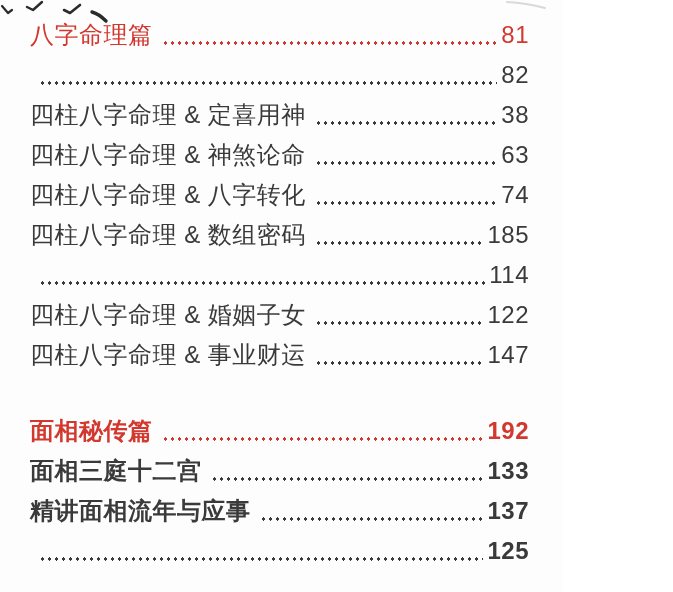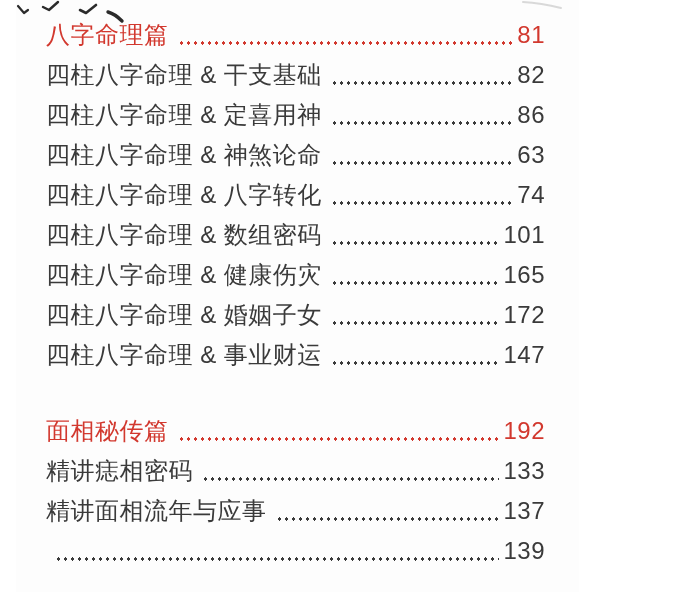--- a/index.html
+++ b/index.html
@@ -4,35 +4,34 @@
 <style>
   html, body { margin: 0; padding: 0; background: #ffffff; }
 
   .page {
     position: relative;
     width: 563px;
     height: 592px;
     background: #fdfdfd;
     overflow: hidden;
     font-family: "Liberation Sans", "DejaVu Sans", sans-serif;
-    margin-left: 16px;
     --red: #d2382e;
     --text: #3a3a3a;
     --ink: #2b2b2b;
     --faint: #d9d9d9;
   }
 
   .ink-marks { position: absolute; left: 0; top: 0; }
   .ink-marks path { stroke: var(--ink); fill: none; stroke-linecap: round; stroke-linejoin: round; }
   .ink-faint { position: absolute; right: 16px; top: 0; }
   .ink-faint path { stroke: var(--faint); fill: none; stroke-linecap: round; }
 
   .toc { position: absolute; left: 30px; right: 34px; top: 15px; }
 
-  .toc-section + .toc-section { margin-top: 36px; }
+  .toc-section + .toc-section { margin-top: 36px; font-weight: bold; }
 
   .row {
     display: flex;
     align-items: center;
     height: 40px;
     line-height: 40px;
     font-size: 24px;
     letter-spacing: 0.5px;
     color: var(--text);
     white-space: nowrap;
@@ -72,75 +71,73 @@
   </svg>
 
   <main class="toc">
       <section class="toc-section">
         <div class="row heading">
           <span class="title">八字命理篇</span>
           <span class="leader"></span>
           <span class="pagenum">81</span>
         </div>
         <div class="row">
-          <span class="title">四柱八字命理 &amp; 干支基础</span>
           <span class="leader"></span>
           <span class="pagenum">82</span>
         </div>
         <div class="row">
           <span class="title">四柱八字命理 &amp; 定喜用神</span>
           <span class="leader"></span>
-          <span class="pagenum">86</span>
+          <span class="pagenum">38</span>
         </div>
         <div class="row">
           <span class="title">四柱八字命理 &amp; 神煞论命</span>
           <span class="leader"></span>
           <span class="pagenum">63</span>
         </div>
         <div class="row">
           <span class="title">四柱八字命理 &amp; 八字转化</span>
           <span class="leader"></span>
           <span class="pagenum">74</span>
         </div>
         <div class="row">
           <span class="title">四柱八字命理 &amp; 数组密码</span>
           <span class="leader"></span>
-          <span class="pagenum">101</span>
+          <span class="pagenum">185</span>
         </div>
         <div class="row">
-          <span class="title">四柱八字命理 &amp; 健康伤灾</span>
           <span class="leader"></span>
-          <span class="pagenum">165</span>
+          <span class="pagenum">114</span>
         </div>
         <div class="row">
           <span class="title">四柱八字命理 &amp; 婚姻子女</span>
           <span class="leader"></span>
-          <span class="pagenum">172</span>
+          <span class="pagenum">122</span>
         </div>
         <div class="row">
           <span class="title">四柱八字命理 &amp; 事业财运</span>
           <span class="leader"></span>
           <span class="pagenum">147</span>
         </div>
       </section>
       <section class="toc-section">
         <div class="row heading">
           <span class="title">面相秘传篇</span>
           <span class="leader"></span>
           <span class="pagenum">192</span>
         </div>
         <div class="row">
-          <span class="title">精讲痣相密码</span>
+          <span class="title">面相三庭十二宫</span>
           <span class="leader"></span>
           <span class="pagenum">133</span>
         </div>
         <div class="row">
           <span class="title">精讲面相流年与应事</span>
           <span class="leader"></span>
           <span class="pagenum">137</span>
         </div>
         <div class="row">
           <span class="leader"></span>
-          <span class="pagenum">139</span>
+          <span class="pagenum">125</span>
         </div>
       </section>
     </main>
 </div>
 
 </body></html>

